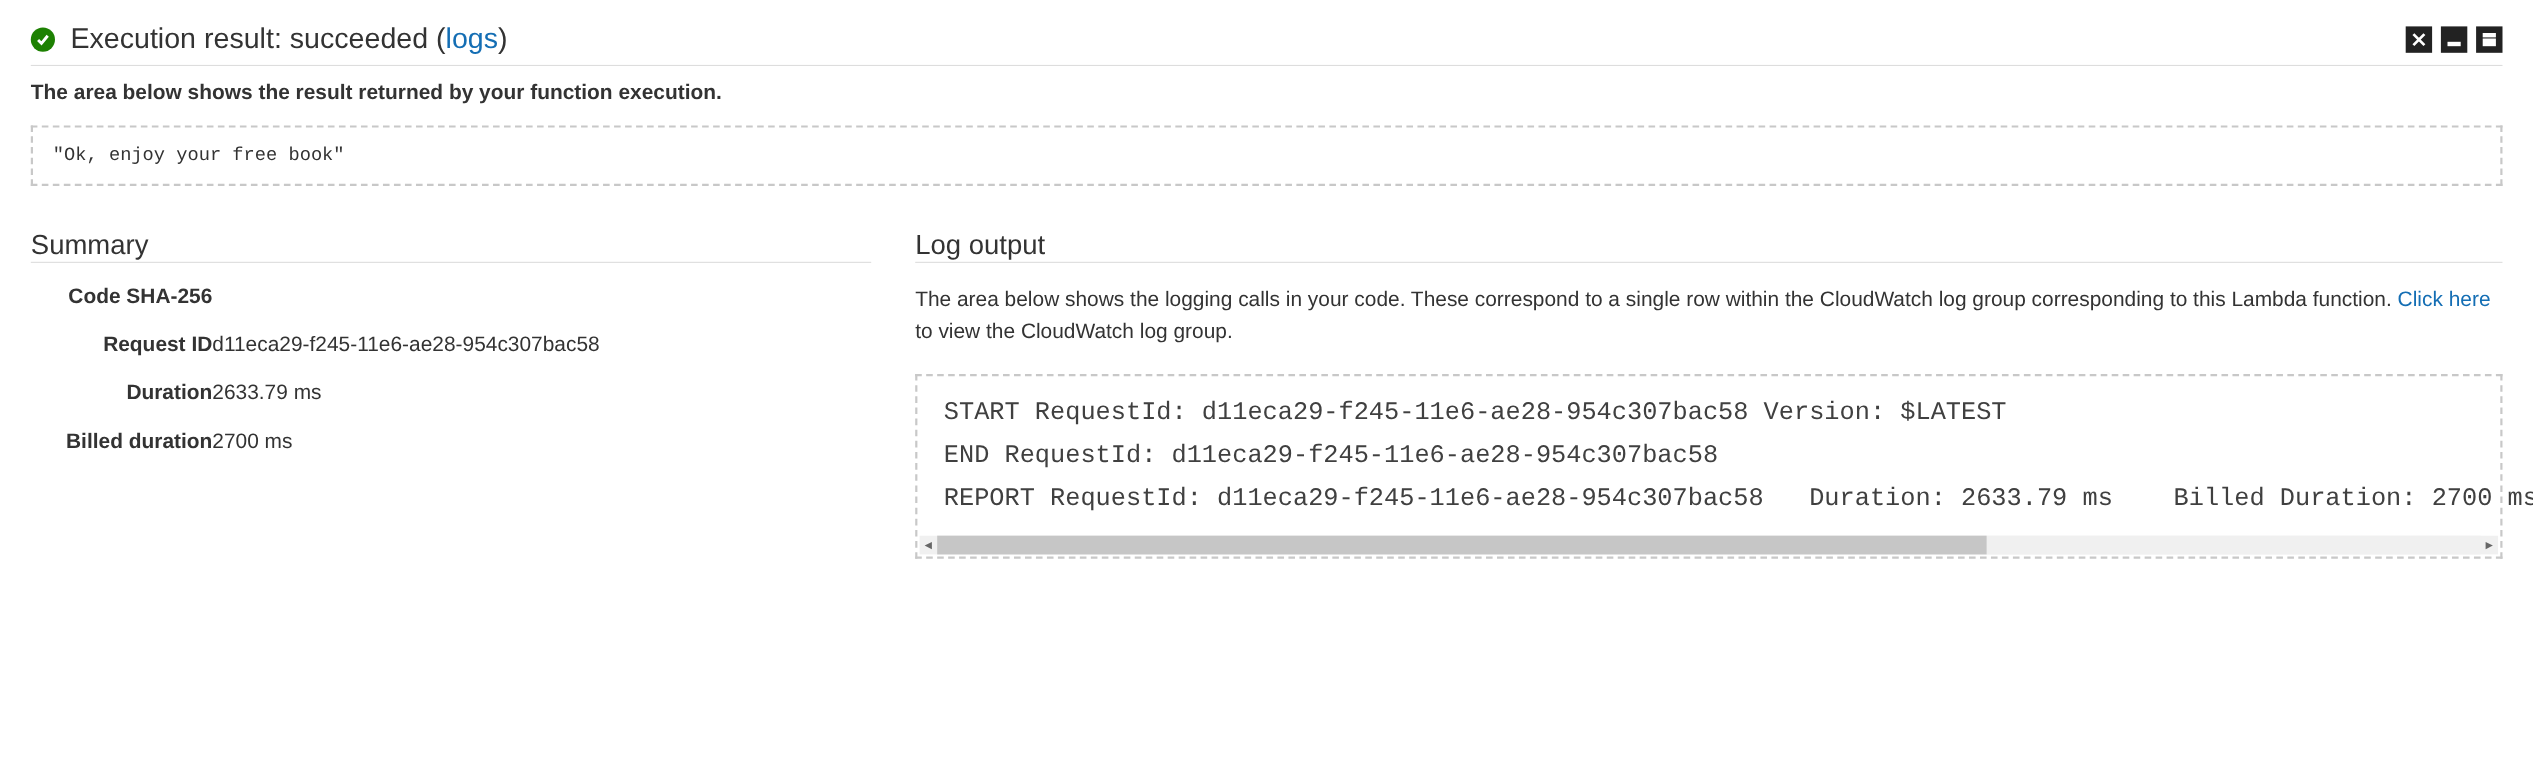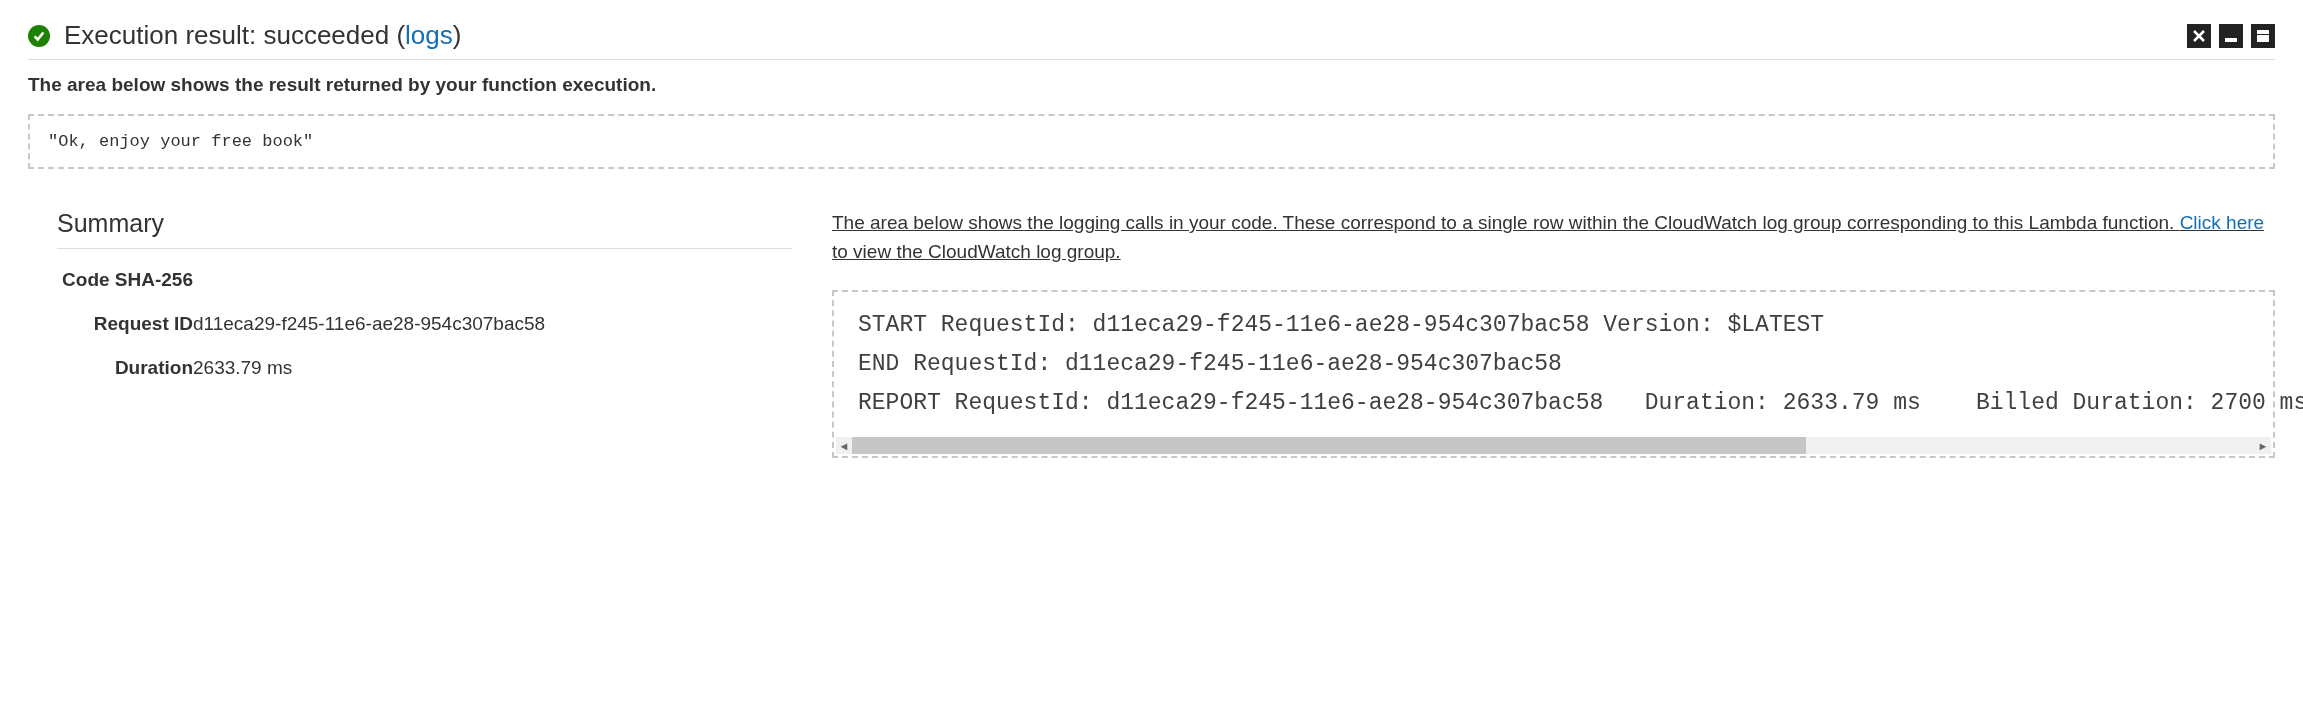--- a/index.html
+++ b/index.html
@@ -93,23 +93,21 @@
     }
     .col-right {
       flex: 1;
       min-width: 0;
     }
     .section-title {
       font-size: 25px;
       font-weight: 400;
       color: #333;
       border-bottom: 1px solid #ddd;
-      padding-bottom: 10px;
       margin-bottom: 20px;
-      margin-left: 29px;
     }
     .kv-row {
       display: flex;
       margin-bottom: 22px;
       align-items: flex-start;
     }
     .kv-key {
       flex: 0 0 165px;
       text-align: right;
       font-weight: 700;
@@ -120,21 +118,20 @@
       flex: 1;
       color: #333;
       font-size: 19px;
       word-break: break-all;
     }
     .log-desc {
       font-size: 19px;
       color: #333;
       margin-bottom: 24px;
       line-height: 1.5;
-      text-decoration: underline;
     }
     .inline-link {
       color: #146eb4;
       cursor: pointer;
     }
     .log-box-wrap {
       border: 2px dashed #c8c8c8;
       padding: 14px 0 0 0;
     }
     .log-box {
@@ -223,23 +220,28 @@
       <div class="kv-key">Code SHA-256</div>
     </div>
     <div class="kv-row">
       <div class="kv-key">Request ID</div>
       <div class="kv-val">d11eca29-f245-11e6-ae28-954c307bac58</div>
     </div>
     <div class="kv-row">
       <div class="kv-key">Duration</div>
       <div class="kv-val">2633.79 ms</div>
     </div>
+    <div class="kv-row">
+      <div class="kv-key">Billed duration</div>
+      <div class="kv-val">2700 ms</div>
+    </div>
   </div>
 
   <div class="col-right">
+    <div class="section-title">Log output</div>
     <div class="log-desc">
       <span>The area below shows the logging calls in your code. These correspond to a single row within the CloudWatch log group corresponding to this Lambda function. </span><span class="inline-link">Click here</span><span> to view the CloudWatch log group.</span>
     </div>
     <div class="log-box-wrap">
       <div class="log-box">START RequestId: d11eca29-f245-11e6-ae28-954c307bac58 Version: $LATEST
 END RequestId: d11eca29-f245-11e6-ae28-954c307bac58
 REPORT RequestId: d11eca29-f245-11e6-ae28-954c307bac58   Duration: 2633.79 ms    Billed Duration: 2700 ms</div>
       <div class="hscroll">
         <span class="hscroll-arrow">◄</span>
         <div class="hscroll-track">

